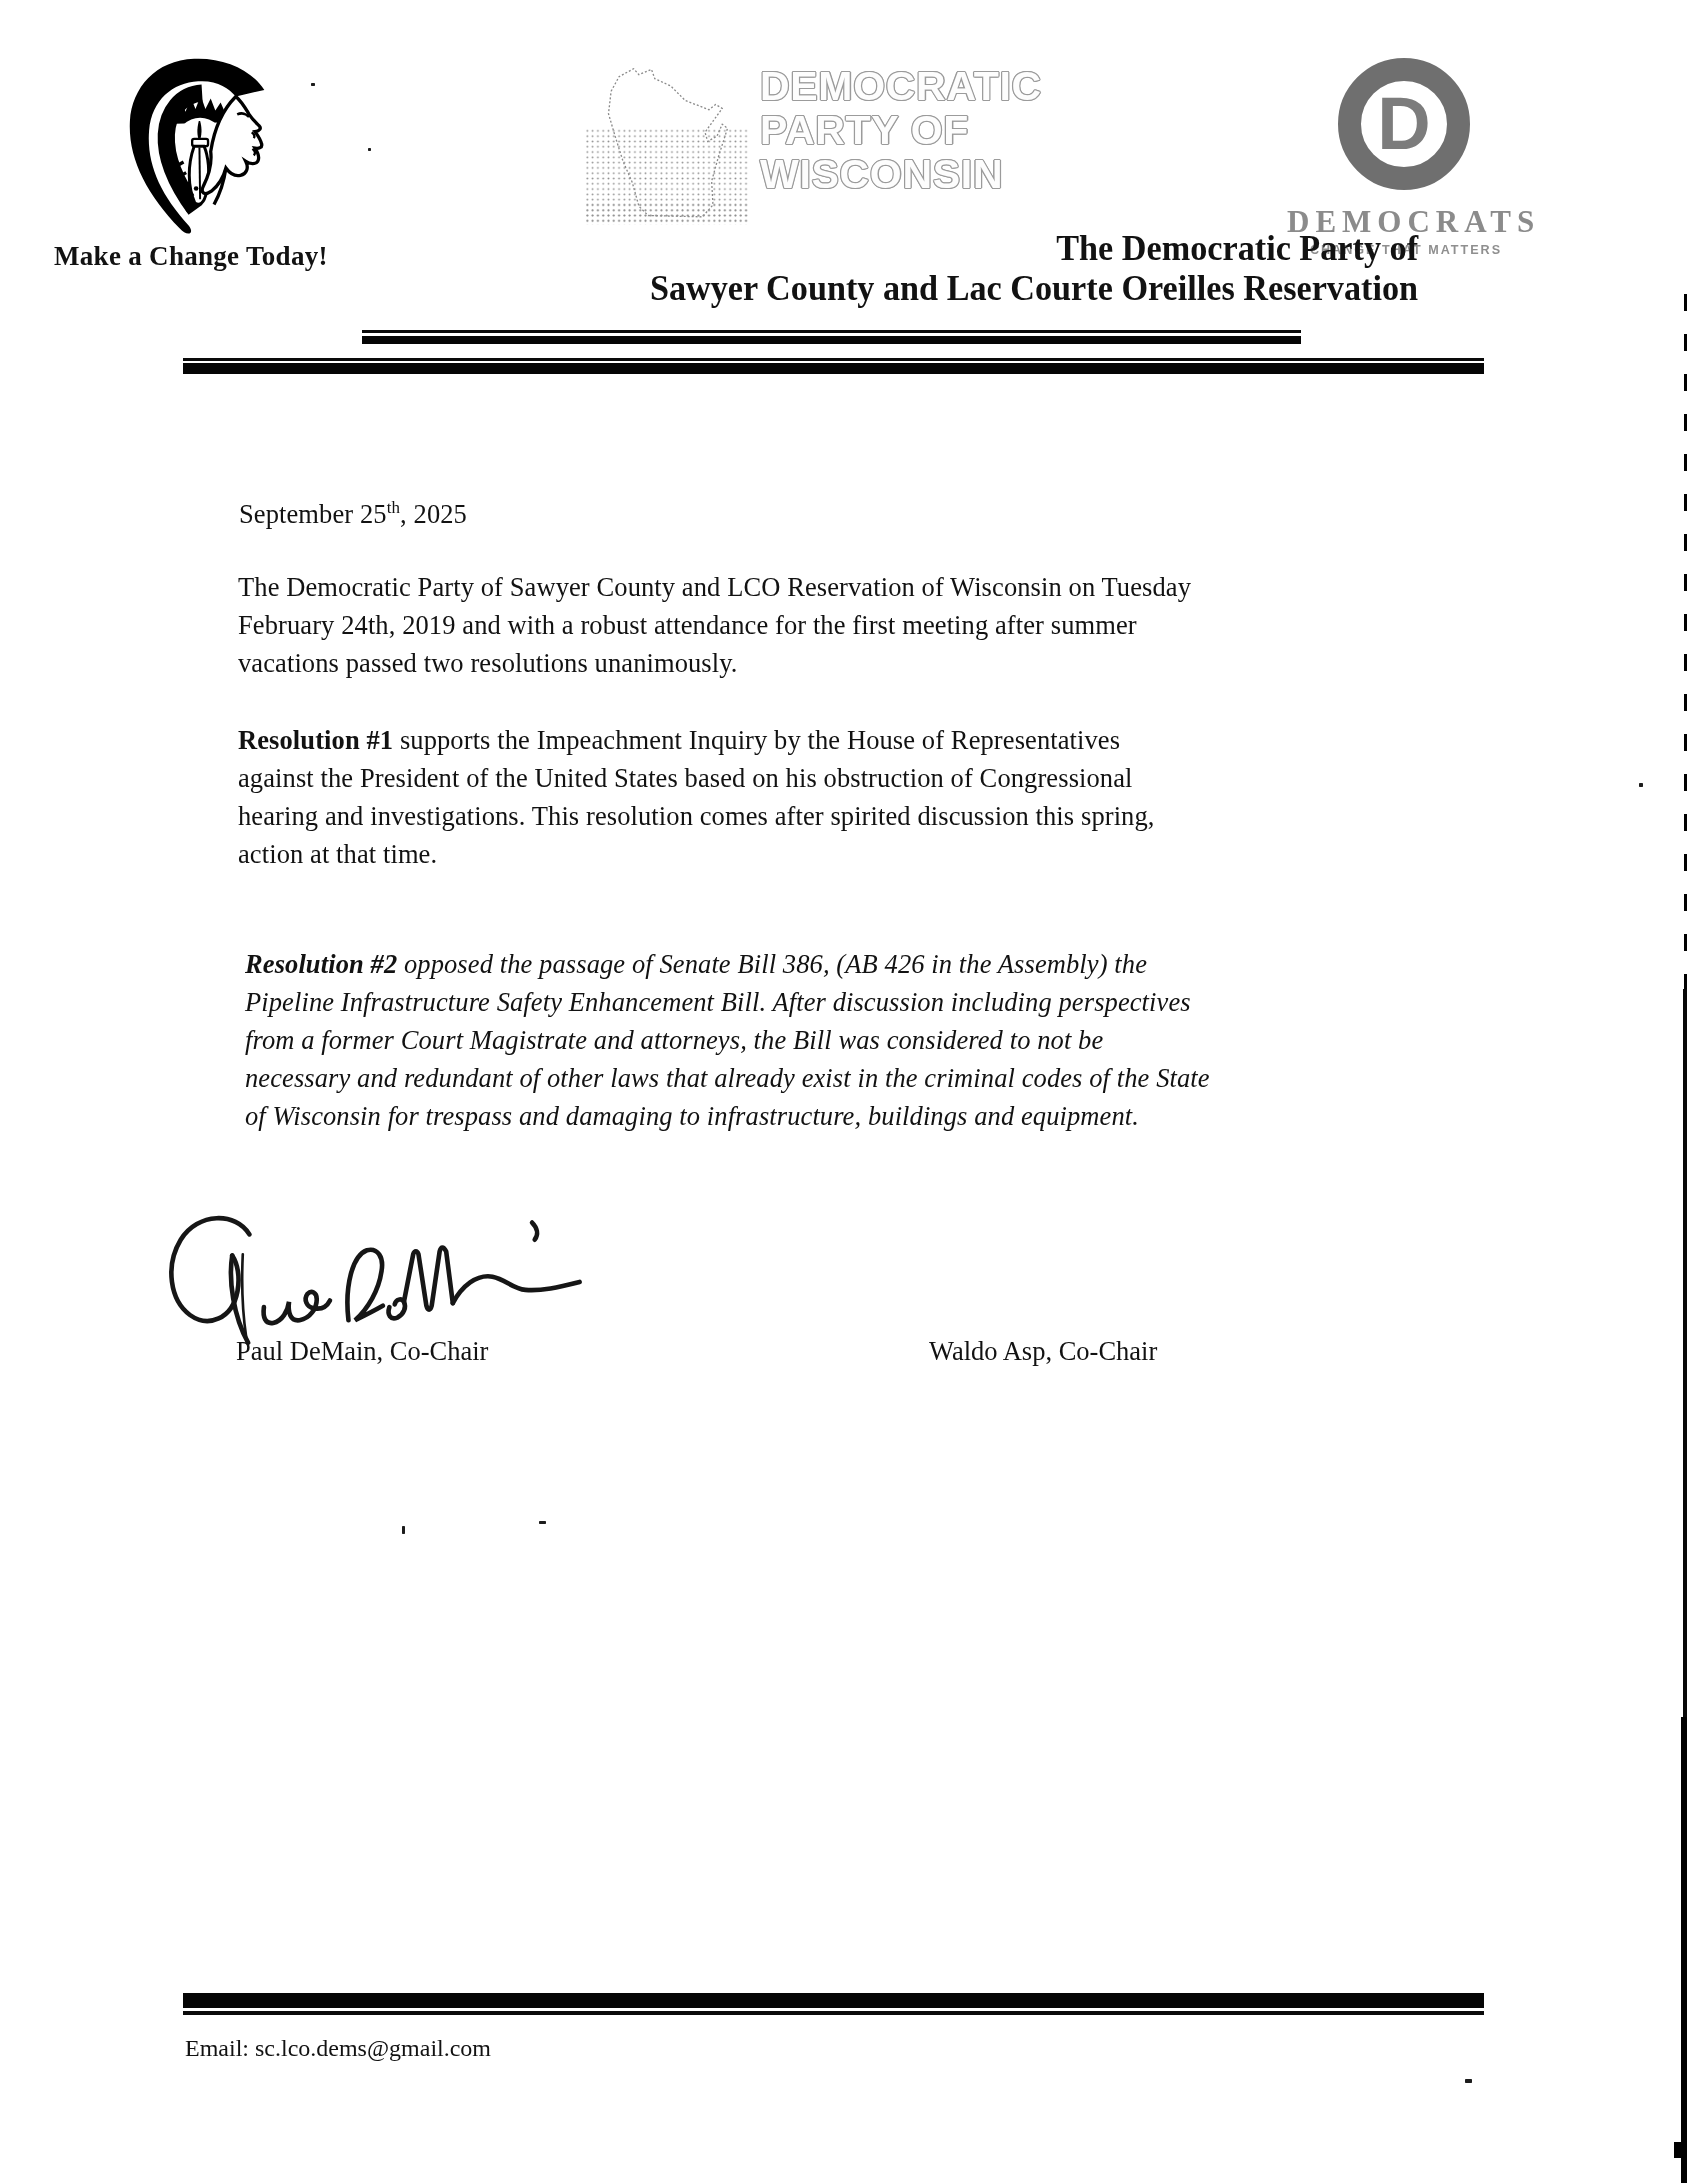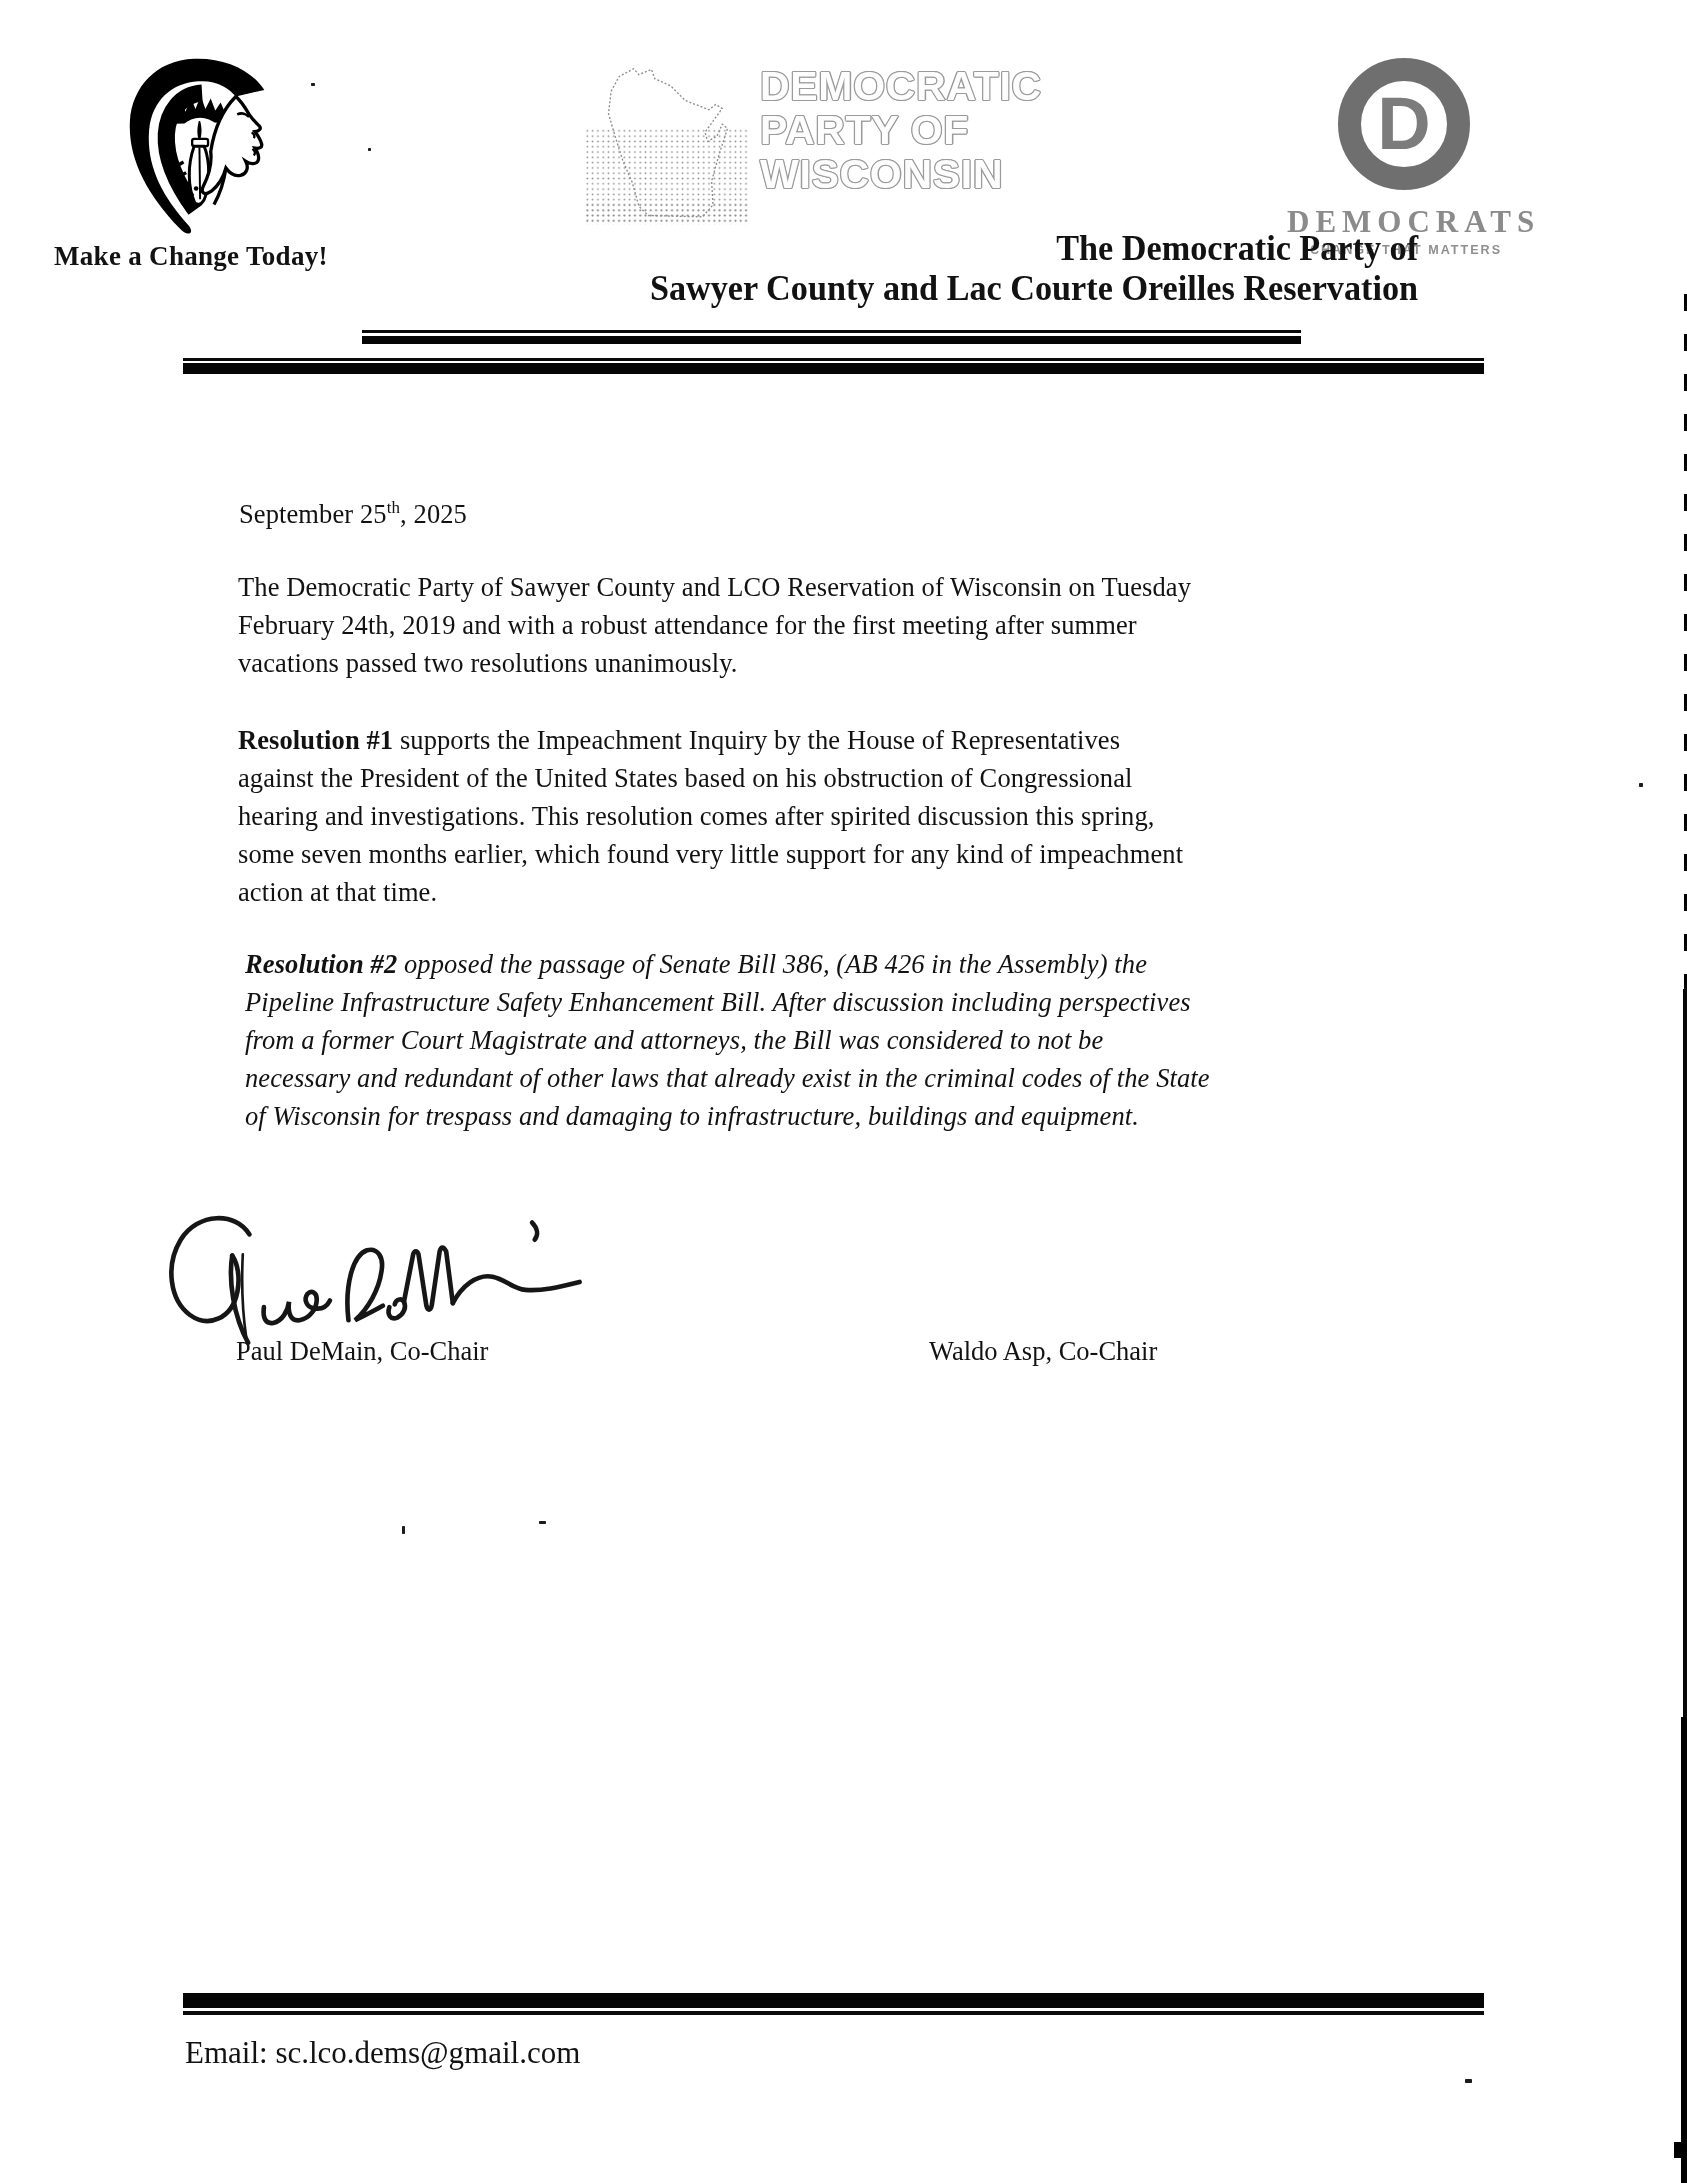--- a/index.html
+++ b/index.html
@@ -69,21 +69,21 @@
   .bodytext{font-size:26.5px;line-height:38px;letter-spacing:0.1px;}
   .bodytext .line{white-space:nowrap;}
   #date-line{left:239px;top:495px;}
   sup.ord{font-size:17px;vertical-align:super;line-height:0;}
   #para1{left:238px;top:568px;}
   #para2{left:238px;top:721px;}
   #para3{left:245px;top:945px;font-style:italic;}
   .signer{top:1336px;font-size:26.5px;white-space:nowrap;}
   #signer1{left:236px;}
   #signer2{left:929px;}
-  #email-line{left:185px;top:2035px;font-size:31px;white-space:nowrap;text-align:center;}
+  #email-line{left:185px;top:2035px;font-size:24px;white-space:nowrap;text-align:center;}
 
   
   .speck{position:absolute;background:#1c1c1c;border-radius:0.7px;}
   #edge-a{right:0;top:294px;width:2.6px;height:695px;
     background:repeating-linear-gradient(180deg,#000 0 17px,transparent 17px 40px);}
   #edge-b{right:0;top:989px;width:4px;height:728px;background:#070707;}
   #edge-c{right:0;top:1717px;width:6px;height:466px;background:#000;}
   #edge-blob{right:0;top:2142px;width:13.2px;height:16px;background:#000;}
 </style>
 </head>
@@ -186,21 +186,20 @@
   <div id="para1" class="abs bodytext">
     <div class="line">The Democratic Party of Sawyer County and LCO Reservation of Wisconsin on Tuesday</div>
     <div class="line">February 24th, 2019 and with a robust attendance for the first meeting after summer</div>
     <div class="line">vacations passed two resolutions unanimously.</div>
   </div>
 
   <div id="para2" class="abs bodytext">
     <div class="line"><b>Resolution #1</b><span> supports the Impeachment Inquiry by the House of Representatives</span></div>
     <div class="line">against the President of the United States based on his obstruction of Congressional</div>
     <div class="line">hearing and investigations. This resolution comes after spirited discussion this spring,</div>
-    <div class="line">some seven months earlier, which found very little support for any kind of impeachment</div>
     <div class="line">action at that time.</div>
   </div>
 
   <div id="para3" class="abs bodytext">
     <div class="line"><b>Resolution #2</b><span> opposed the passage of Senate Bill 386, (AB 426 in the Assembly) the</span></div>
     <div class="line">Pipeline Infrastructure Safety Enhancement Bill. After discussion including perspectives</div>
     <div class="line">from a former Court Magistrate and attorneys, the Bill was considered to not be</div>
     <div class="line">necessary and redundant of other laws that already exist in the criminal codes of the State</div>
     <div class="line">of Wisconsin for trespass and damaging to infrastructure, buildings and equipment.</div>
   </div>

